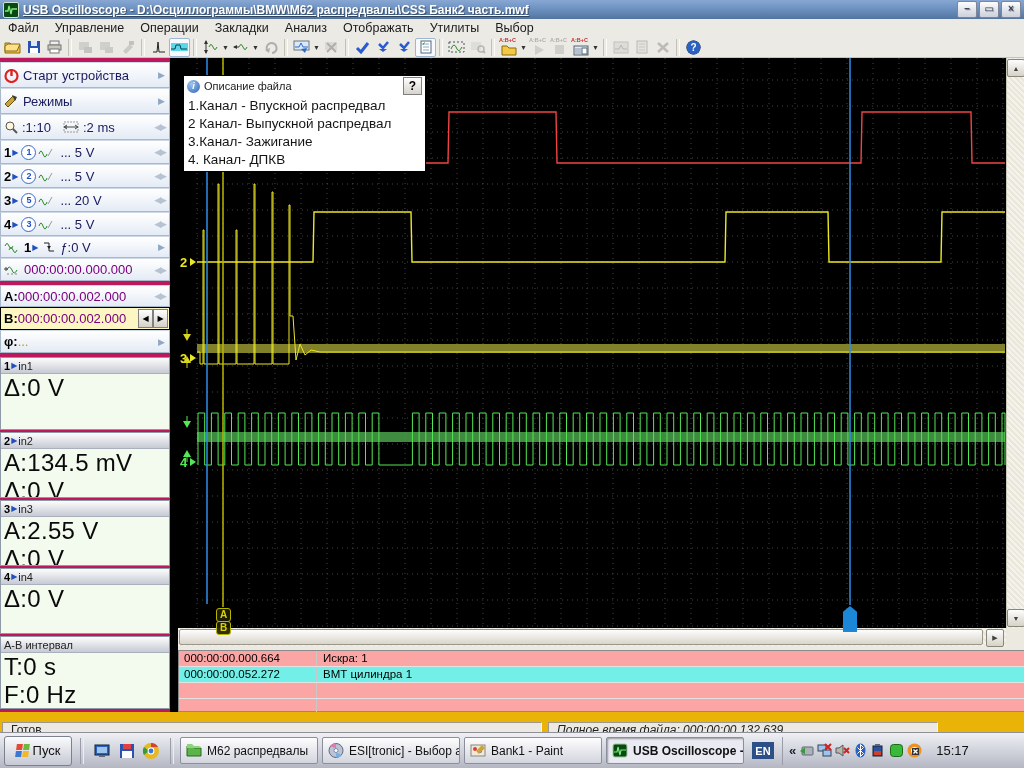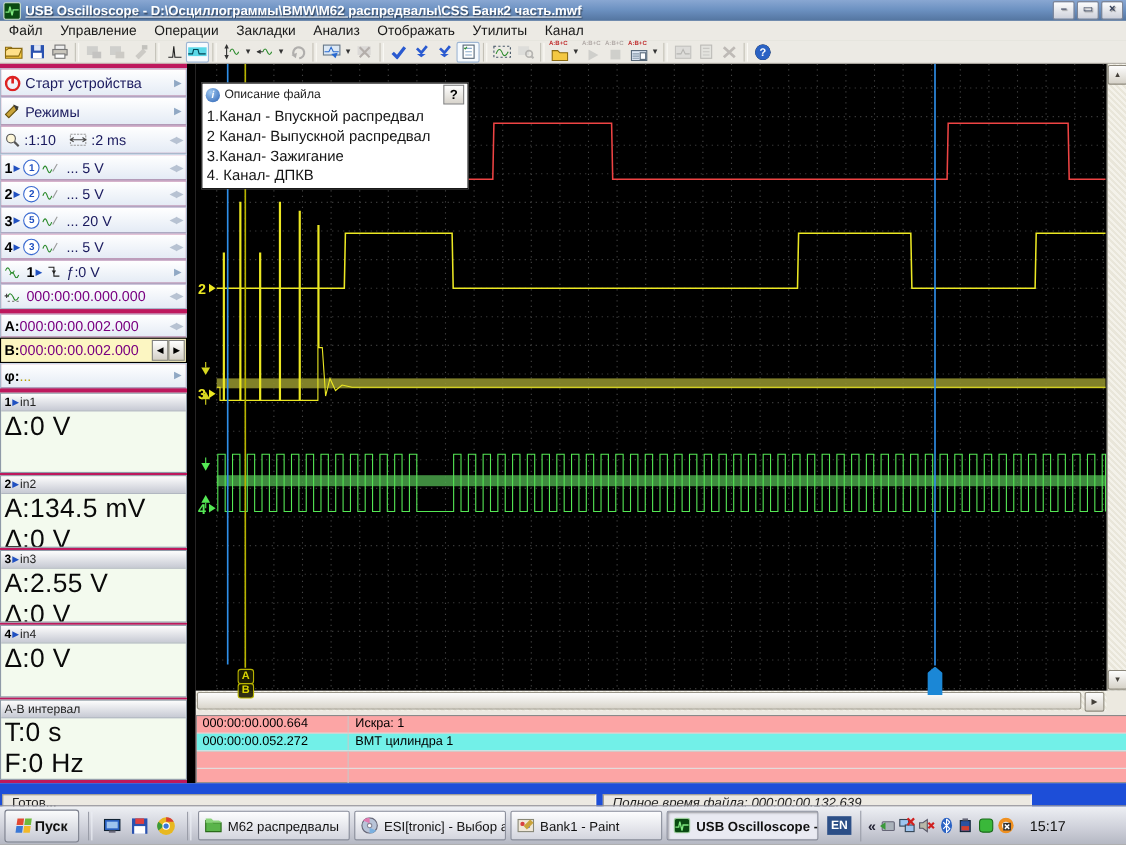--- a/index.html
+++ b/index.html
@@ -95,31 +95,31 @@
 
   
   .bookmarks{position:relative;width:931px;height:62px;background:#fca5a5;border:1px solid #8a8a8a;box-sizing:border-box;
     font-size:11.5px;color:#000;flex:0 0 auto;}
   .bkrow{height:15px;display:flex;border-bottom:1px solid #e2e2e2;align-items:center;}
   .bkrow.sel{background:#72f0e8;}
   .bktime{width:138px;padding-left:5px;border-right:1px solid #c8c8c8;height:15px;line-height:15px;box-sizing:border-box;}
   .bklabel{padding-left:6px;line-height:15px;}
 
   
-  .statusbar{position:absolute;top:712px;left:0;width:1024px;height:36px;background:#1d4ed8;display:flex;align-items:center;}
+  .statusbar{position:absolute;top:712px;left:0;width:1024px;height:36px;background:#eab308;display:flex;align-items:center;}
   .spanel{height:16px;border:1px solid;border-color:#9c988c #f8f6f0 #f8f6f0 #9c988c;font-size:12px;color:#222;
     padding:0 8px;line-height:15px;box-sizing:border-box;background:#ece9e2;white-space:nowrap;overflow:hidden;}
   .sp1{width:540px;margin-left:2px;} .sp2{width:390px;margin-left:6px;font-style:italic;}
 
   
   .taskbar{position:absolute;top:732px;left:0;width:1024px;height:36px;
     background:linear-gradient(180deg,#eef0f4 0%,#ccced8 60%,#b4b7c2 100%);border-top:1px solid #8f8f98;
     display:flex;align-items:center;box-sizing:border-box;}
   .startbtn{width:66px;height:28px;margin:0 4px;background:linear-gradient(#fafbfc,#c6c9d4);border:1px solid #7d818e;
-    border-radius:3px;display:flex;align-items:center;justify-content:center;gap:4px;font-size:13px;font-weight:bold;color:#111;}
+    border-radius:3px;display:flex;align-items:center;justify-content:center;gap:4px;font-size:13px;font-weight:normal;color:#111;}
   .winlogo{width:13px;height:13px;display:grid;grid-template-columns:6px 6px;grid-template-rows:6px 6px;gap:1px;transform:skewX(-8deg);}
   .winlogo i{display:block;} .winlogo .r{background:#e24a34;} .winlogo .g{background:#6eb93c;} .winlogo .b{background:#3a78d6;} .winlogo .y{background:#f2b828;}
   .tsep{width:2px;height:26px;border-left:1px solid #9a9da8;border-right:1px solid #eceef4;margin:0 4px;flex:0 0 auto;}
   .ql{display:flex;gap:6px;align-items:center;margin:0 6px;}
   .qlico{width:18px;height:18px;}
   .taskbtn{width:138px;height:27px;margin:0 2px;background:linear-gradient(#fdfdfe,#d3d5de);border:1px solid #8b8f9c;
     border-radius:2px;display:flex;align-items:center;gap:5px;font-size:12px;color:#111;padding:0 5px;box-sizing:border-box;
     white-space:nowrap;overflow:hidden;flex:0 0 auto;text-align:center;}
   .taskbtn.active{background:#e9eaf2;box-shadow:inset 1px 1px 2px rgba(0,0,0,.35);font-weight:bold;}
   .ticon{width:16px;height:15px;flex:0 0 auto;}
@@ -150,21 +150,21 @@
   </div>
 
   <div class="menubar">
     <span class="menu-item">Файл</span>
     <span class="menu-item">Управление</span>
     <span class="menu-item">Операции</span>
     <span class="menu-item">Закладки</span>
     <span class="menu-item">Анализ</span>
     <span class="menu-item">Отображать</span>
     <span class="menu-item">Утилиты</span>
-    <span class="menu-item">Канал</span>
+    <span class="menu-item">Выбор</span>
   </div>
 
   <div class="toolbar">
     <span class="tb">
         <svg width="17" height="14">
           <path d="M1,3 h5 l2,2 h8 v8 h-15 z" fill="#f4c842" stroke="#8a6a10"></path>
           <path d="M1,6 l3,-2 h12 l-3,7 h-12 z" fill="#ffe08a" stroke="#8a6a10"></path>
         </svg>
       </span>
     <span class="tb">

